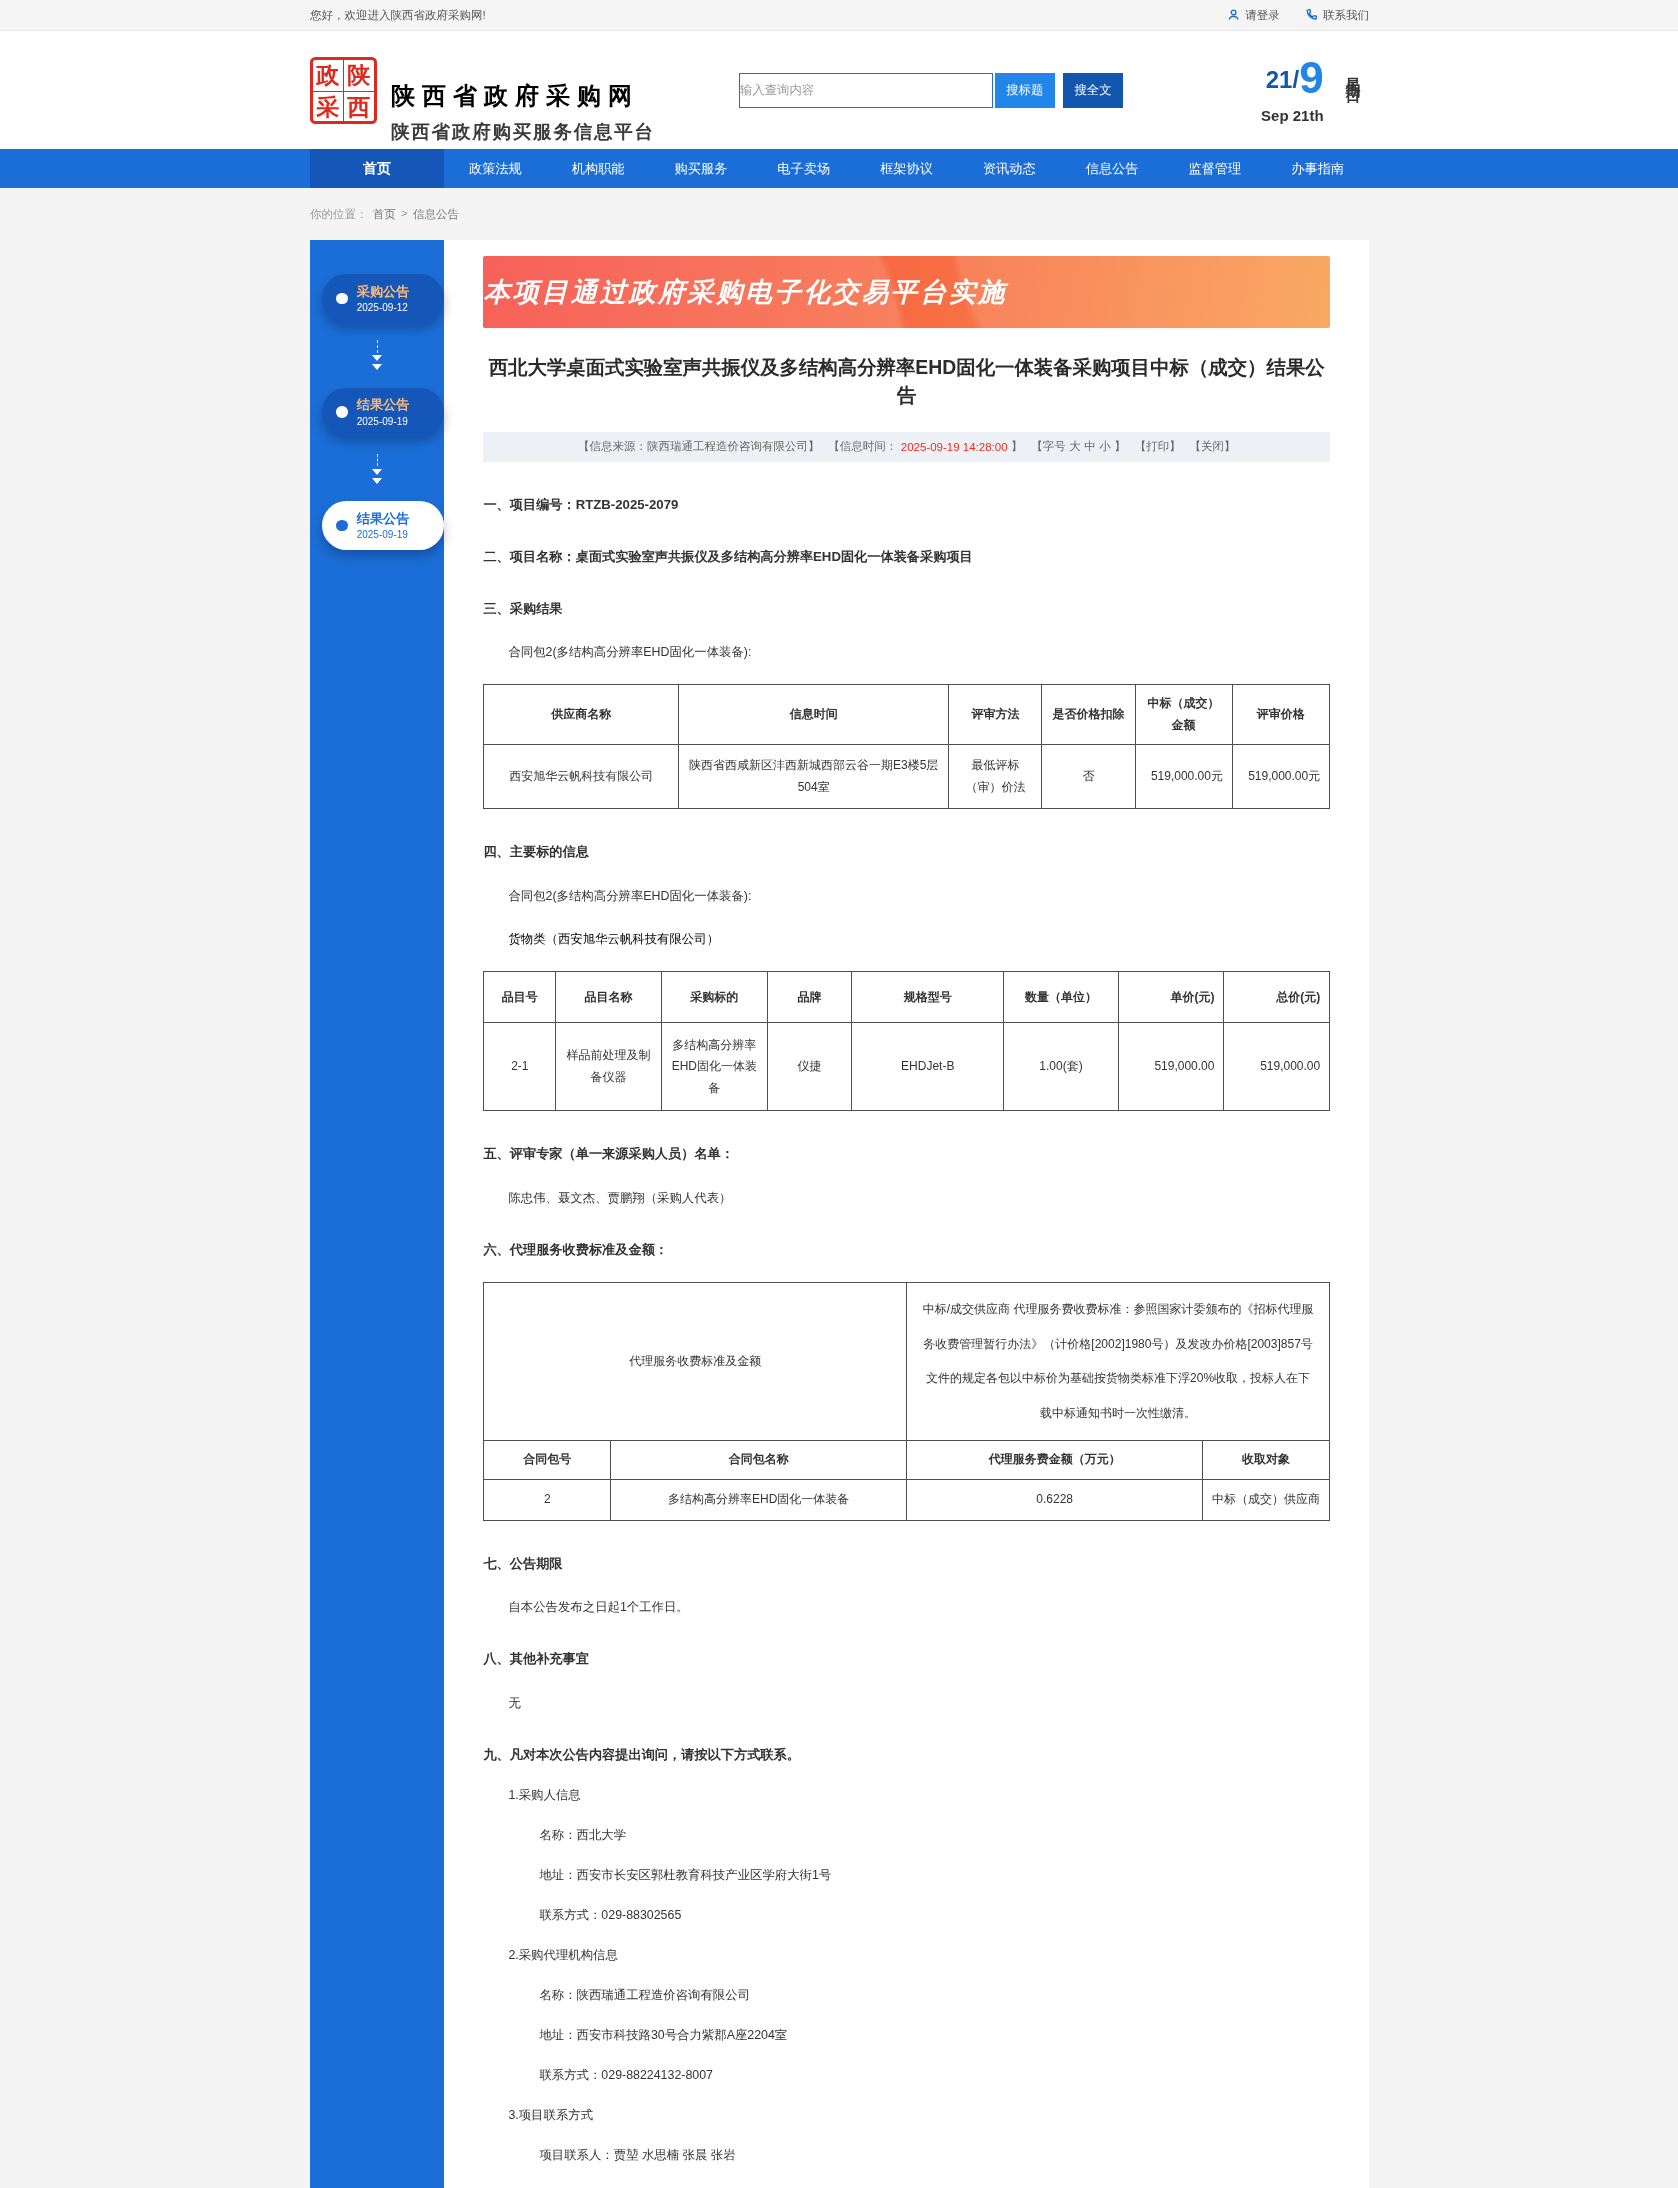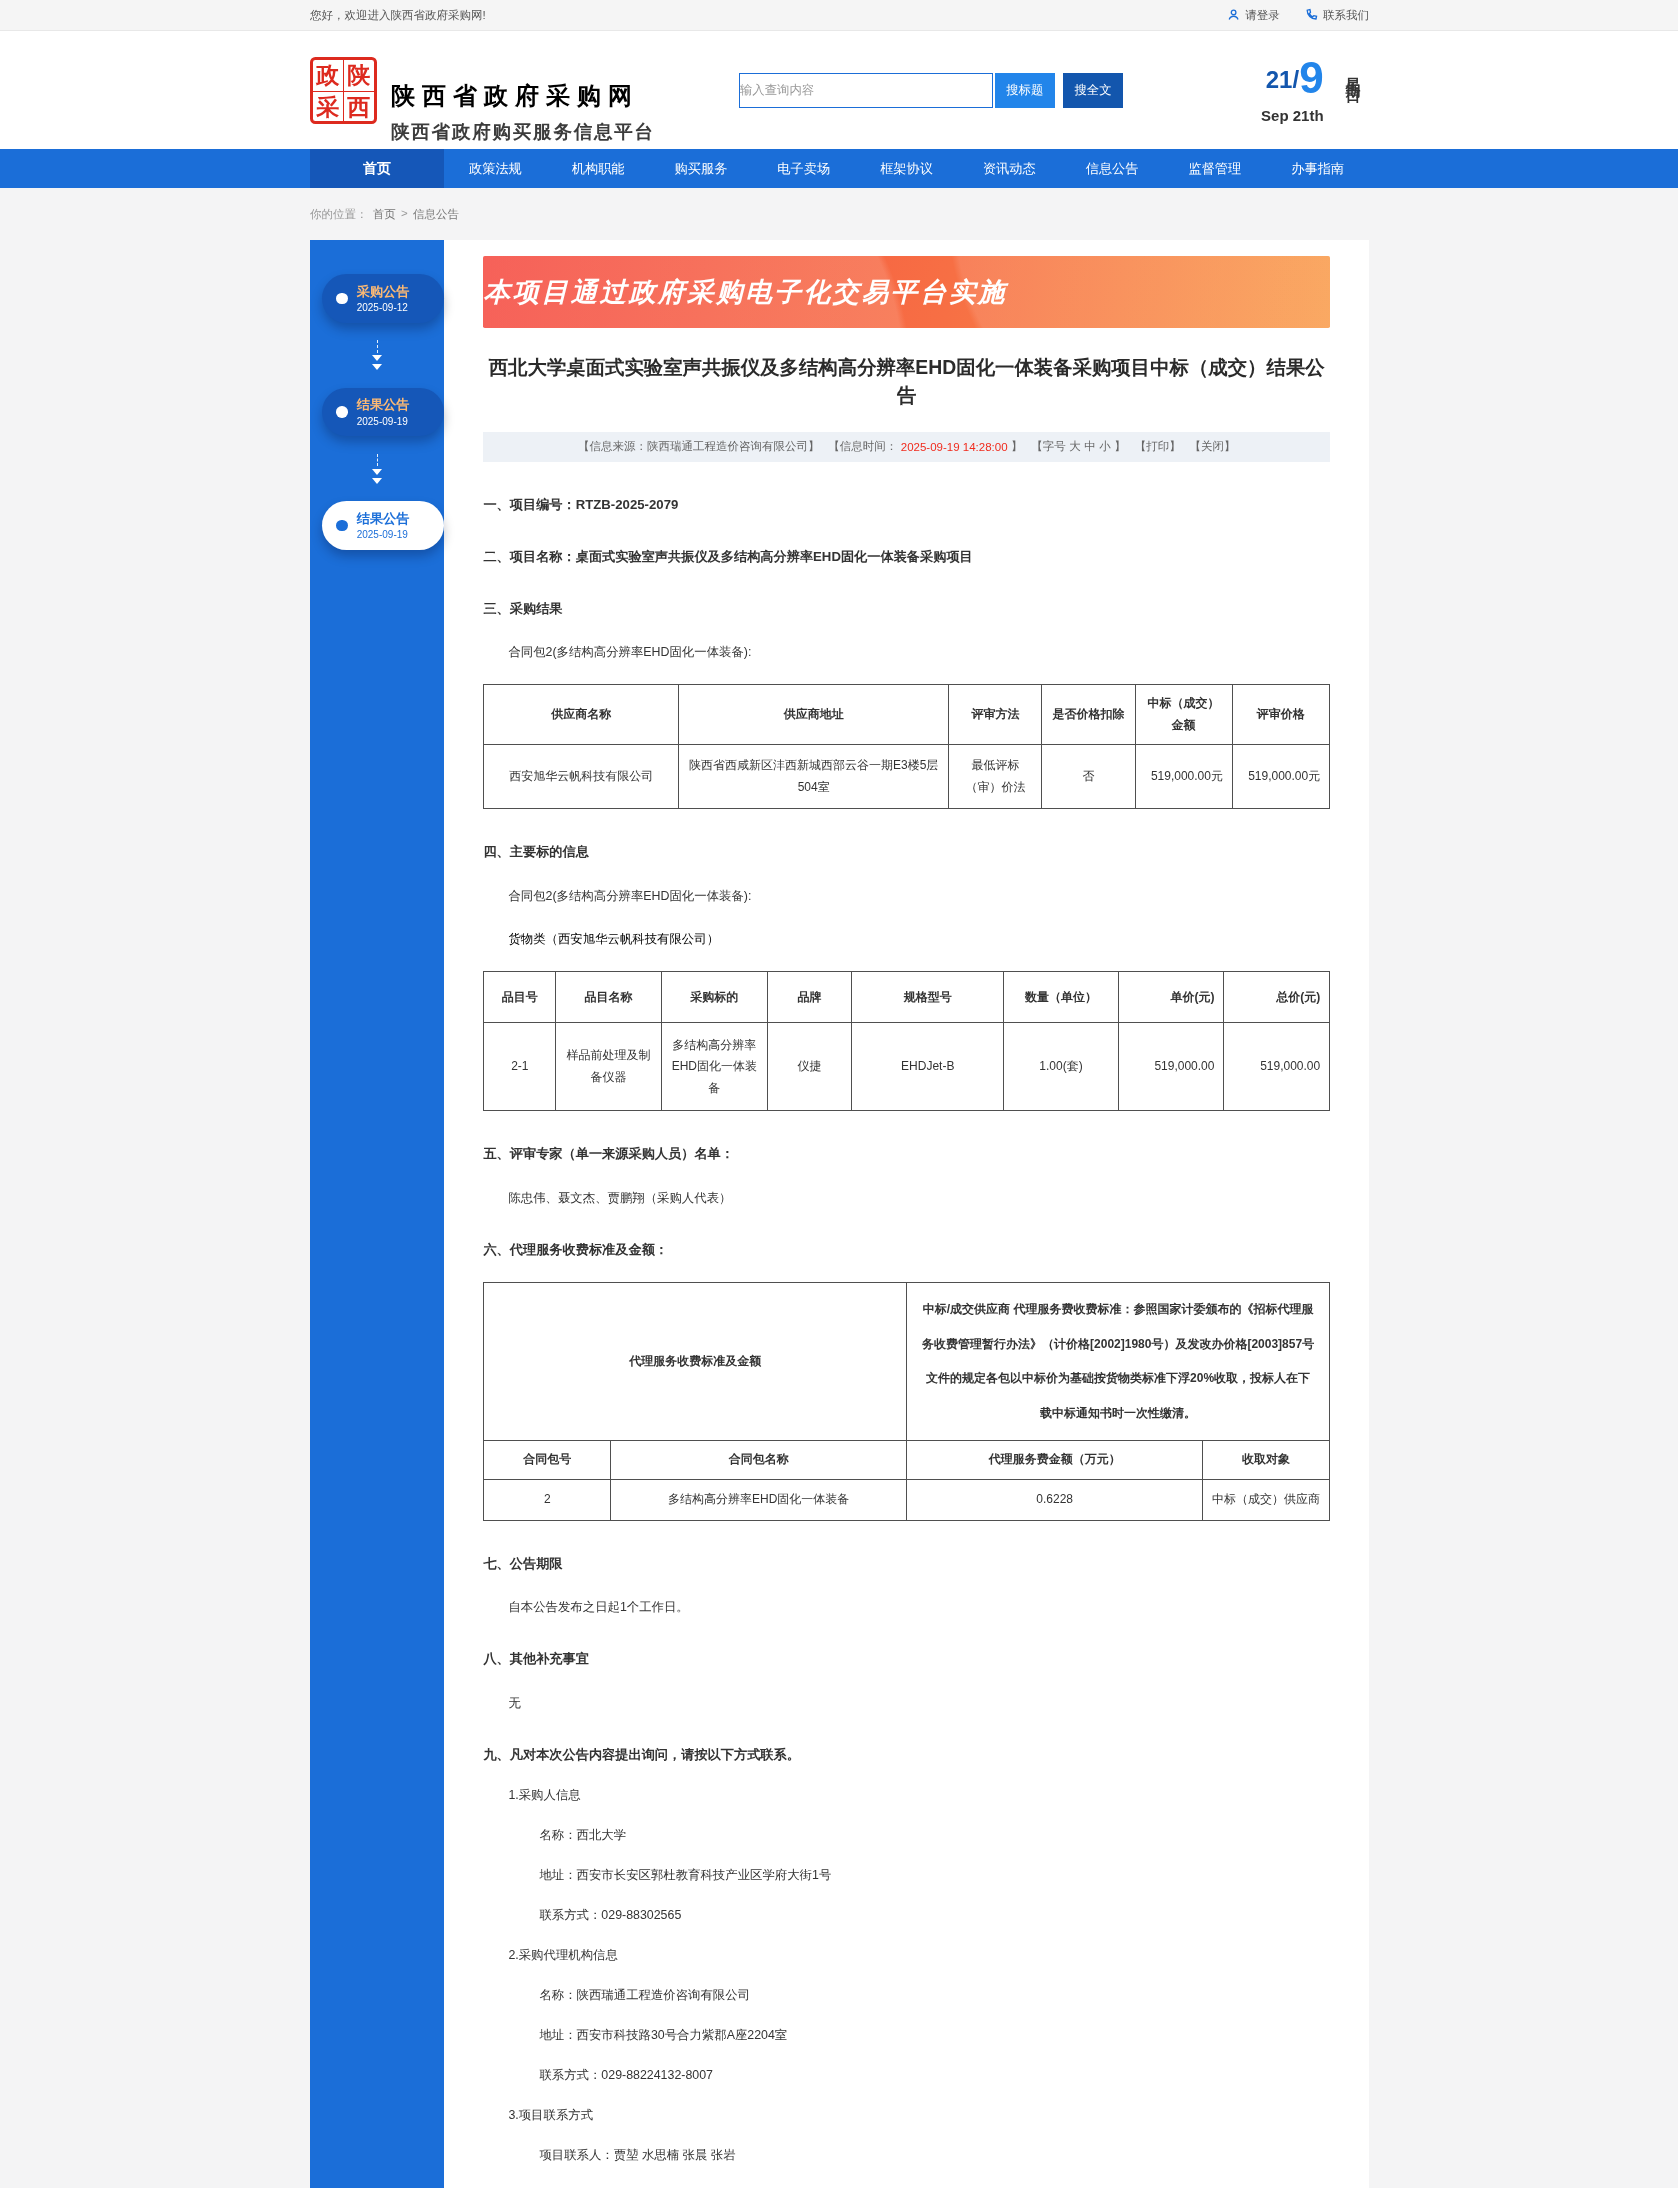--- a/index.html
+++ b/index.html
@@ -92,21 +92,21 @@
   .sec-p2{margin-top:26.5px;margin-left:25px;font-size:12.4px;color:#000000;}
 
   table{width:100%;border-collapse:collapse;margin-top:23px;table-layout:fixed;}
   th,td{border:0.9px solid #4f4f4f;text-align:center;font-size:12px;color:#333;padding:8px 7px;line-height:1.8;word-break:break-all;}
   th{font-weight:bold;}
   .num{text-align:right;padding-right:8.8px;}
   .tbl1 td{height:64px;}
   .tbl1 th{height:49px;}
   .tbl2 td{height:88px;}
   .tbl2 th{height:51px;}
-  .tbl3 .merged{height:139px;font-weight:bold;}
+  .tbl3 .merged{height:139px;font-weight:normal;}
   .tbl3 .merged-text{line-height:2.9;padding:8.8px 14px;text-align:center;}
   .tbl3 th{height:39px;}
   .tbl3 td.data{height:41px;}
 
   .contact-g{margin-top:23px;margin-left:25px;font-size:12.4px;}
   .contact-l{margin-top:23px;margin-left:56px;font-size:12.4px;}
 </style>
 </head>
 <body>
 
@@ -263,21 +263,21 @@
           <col style="width:23%">
           <col style="width:32%">
           <col style="width:11%">
           <col style="width:11%">
           <col style="width:11.5%">
           <col style="width:11.5%">
         </colgroup>
       <tbody>
           <tr>
         <th>供应商名称</th>
-        <th>供应商地址</th>
+        <th>信息时间</th>
         <th>评审方法</th>
         <th>是否价格扣除</th>
         <th>中标（成交）金额</th>
         <th>评审价格</th>
       </tr>
       <tr>
         <td>西安旭华云帆科技有限公司</td>
         <td>陕西省西咸新区沣西新城西部云谷一期E3楼5层504室</td>
         <td>最低评标（审）价法</td>
         <td>否</td>

